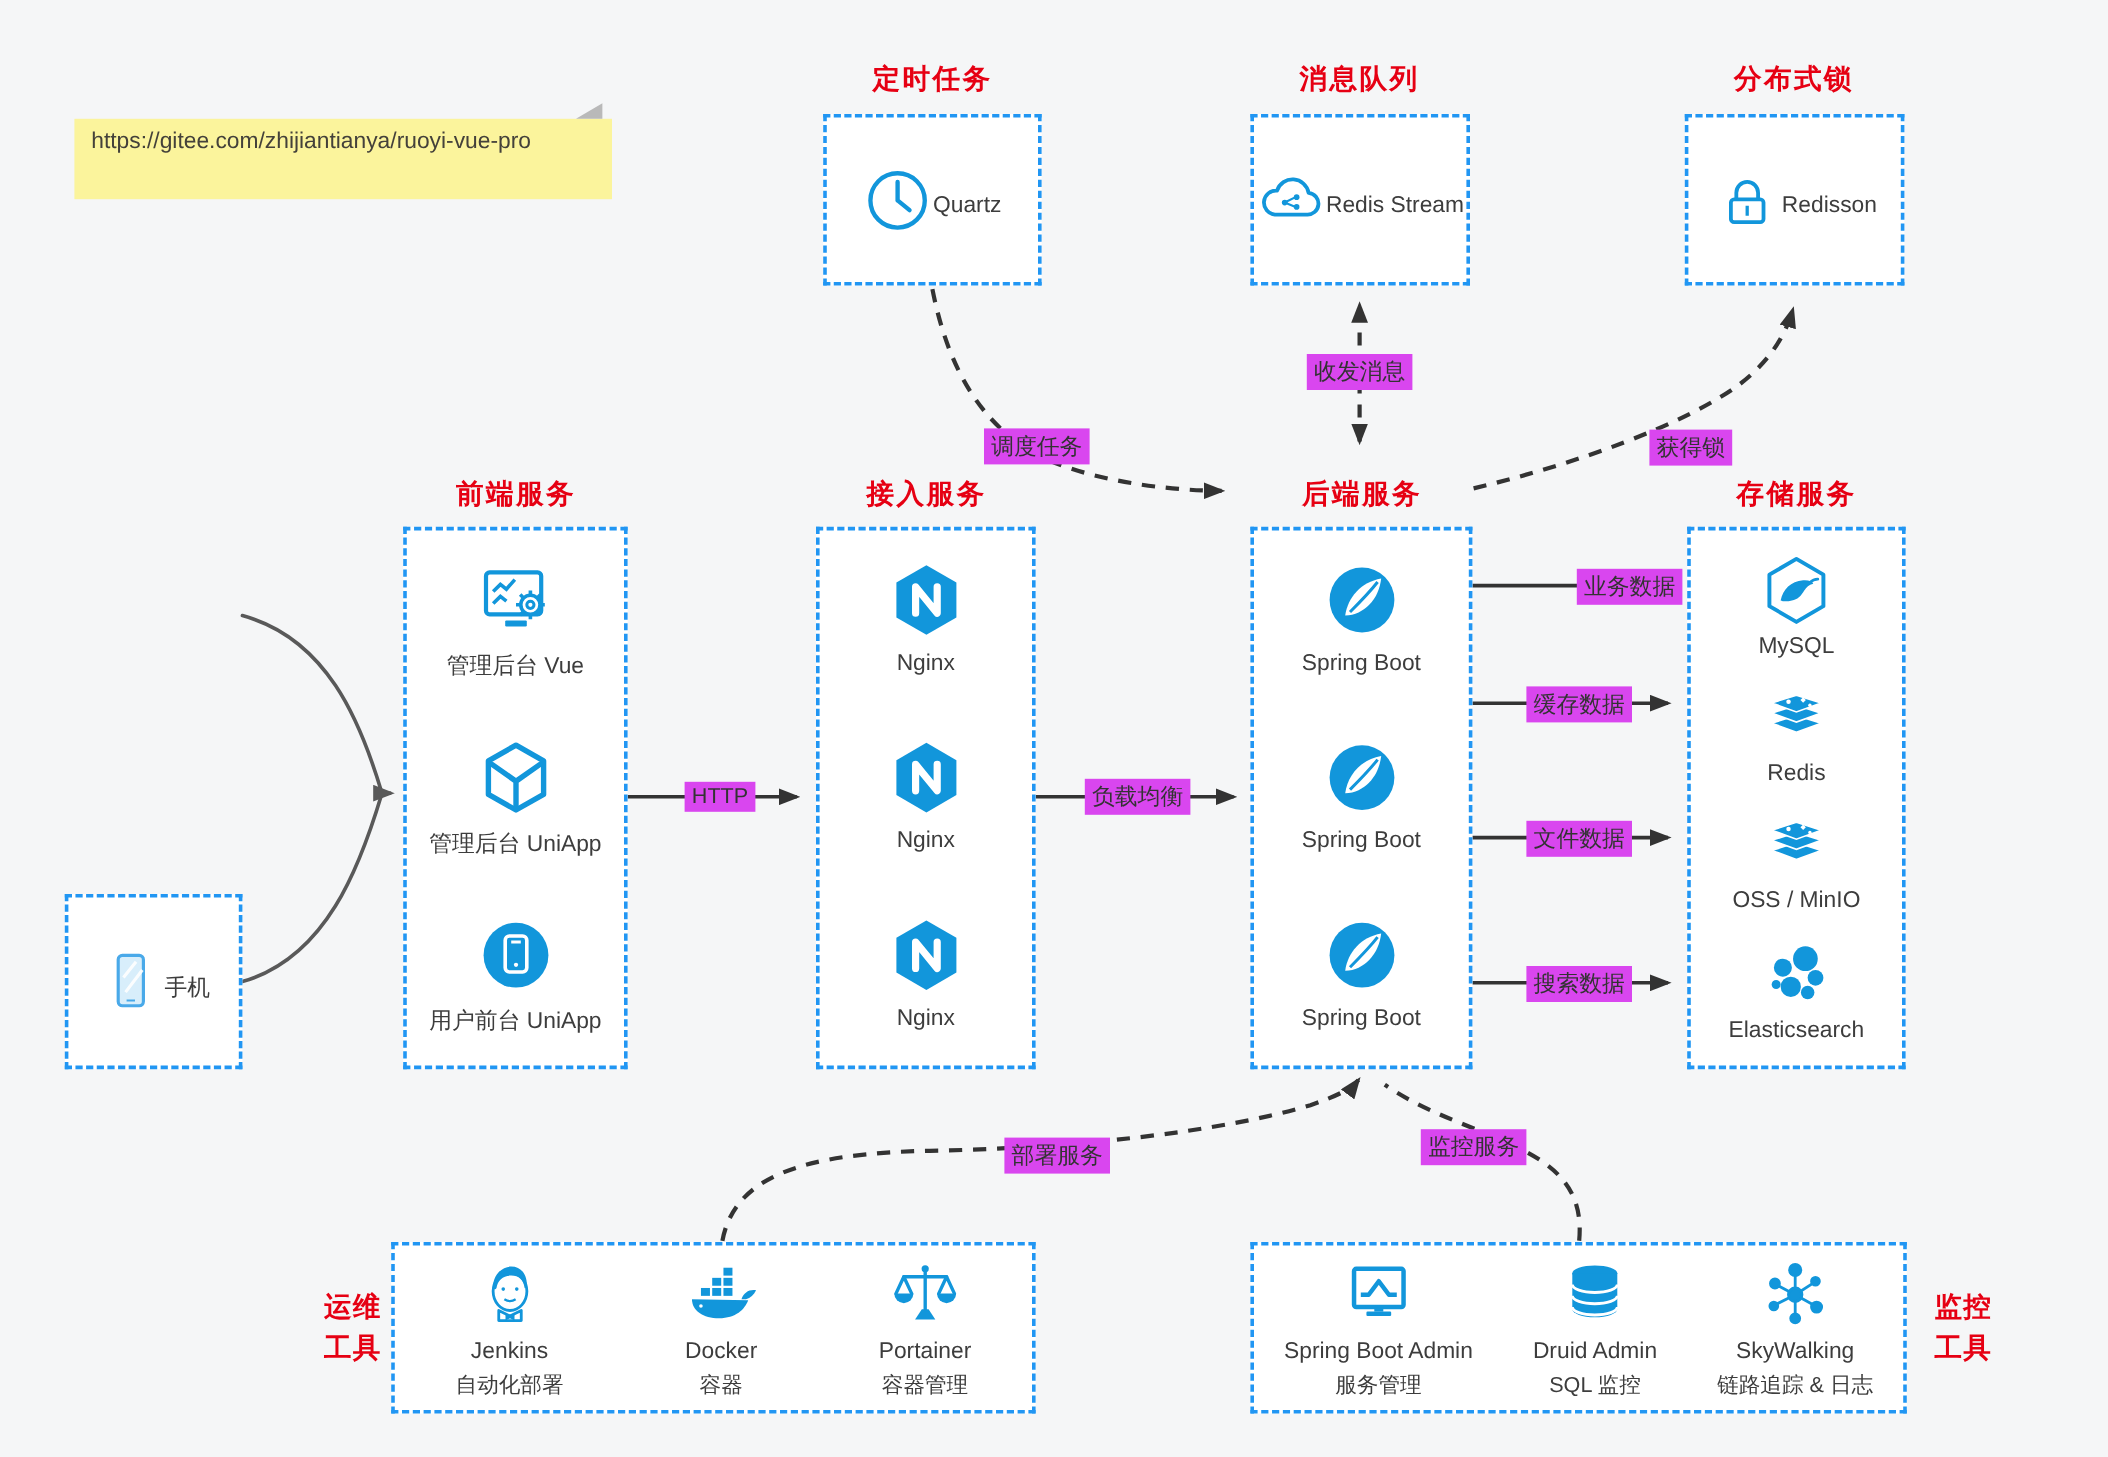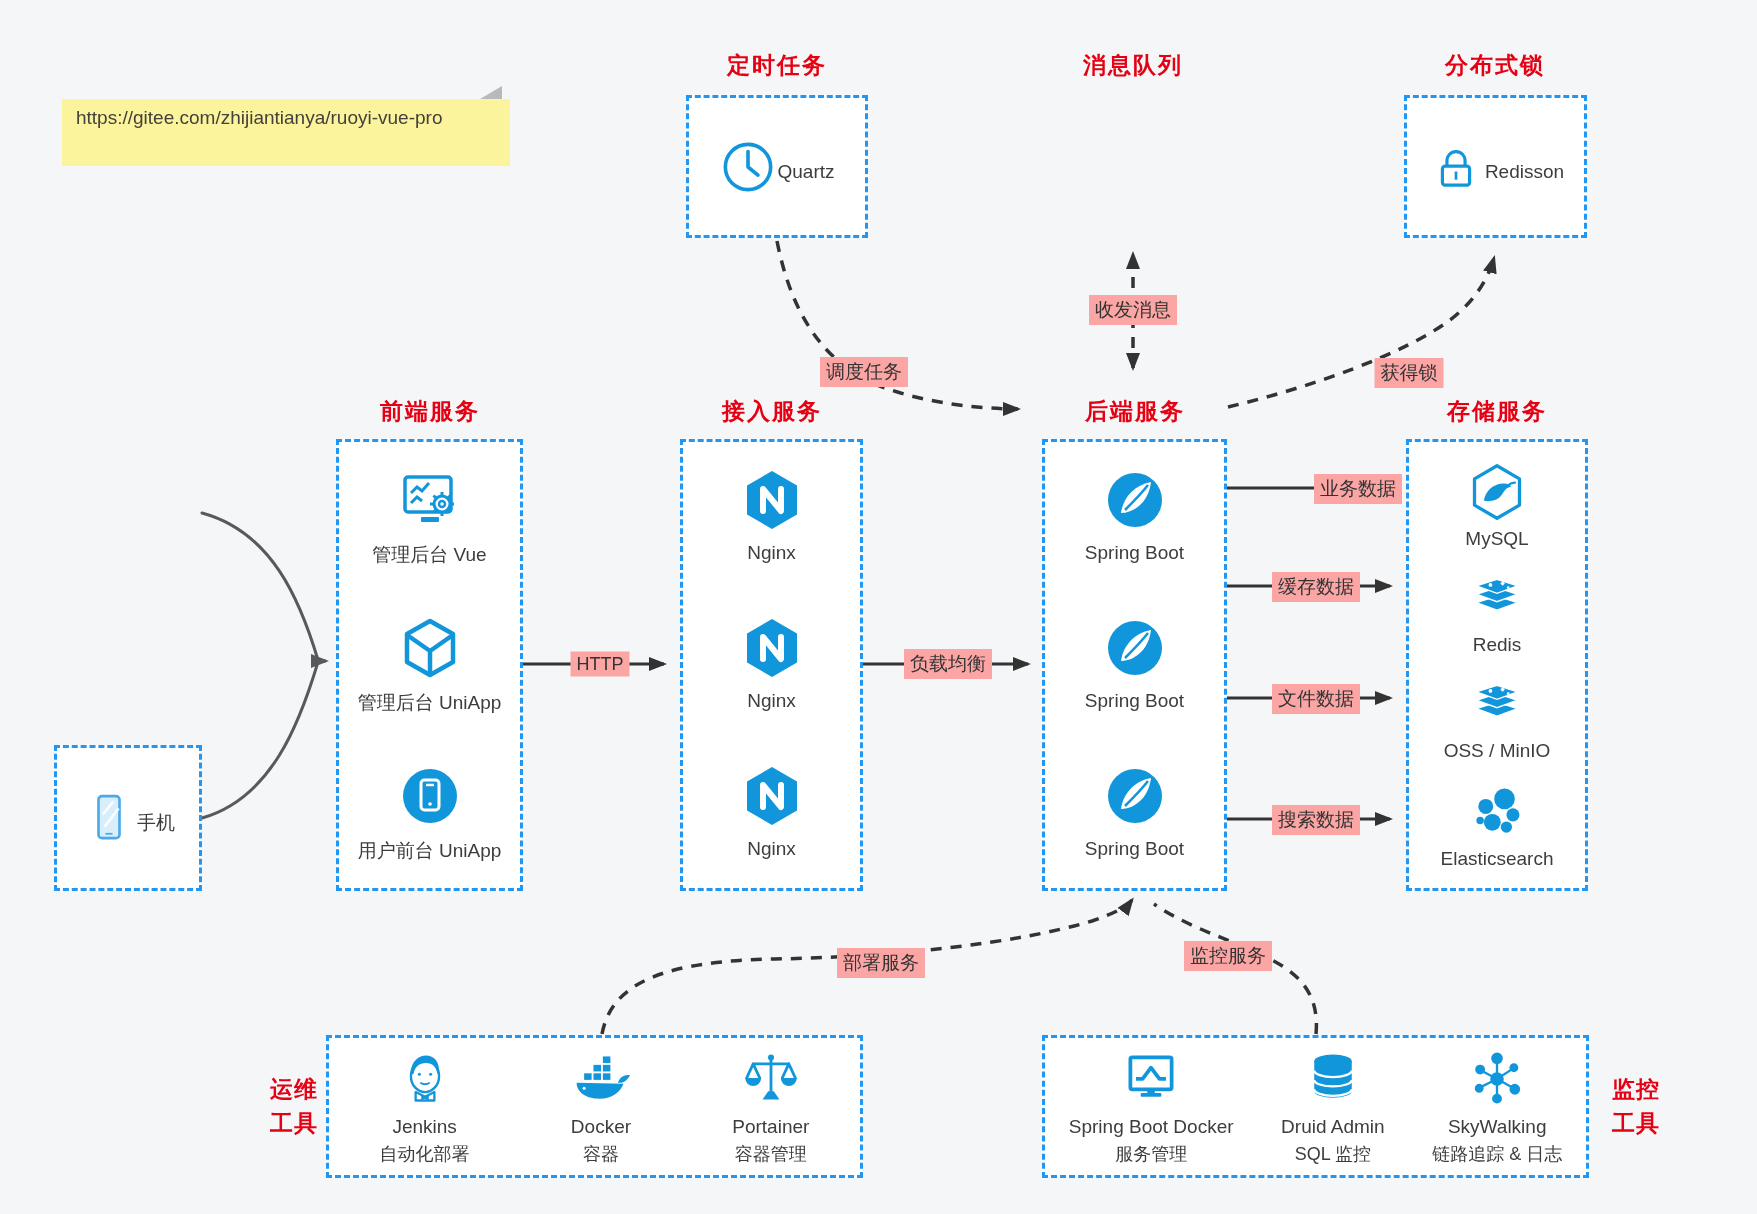--- a/index.html
+++ b/index.html
@@ -4,21 +4,21 @@
 <style>
   html,body{margin:0;padding:0;background:#f5f6f7;font-family:"Liberation Sans","DejaVu Sans",sans-serif;}
   .canvas{position:relative;width:1757px;height:1214px;background:#f5f6f7;overflow:hidden;}
   .connectors{position:absolute;left:0;top:0;pointer-events:none;}
   .box{position:absolute;border:3px dashed #2196f3;background:#ffffff;box-sizing:border-box;}
   .box.center{display:flex;align-items:center;justify-content:center;}
   .col-title{position:absolute;transform:translateX(-50%);color:#e60013;font-weight:bold;font-size:23px;letter-spacing:2px;white-space:nowrap;}
   .side-title{position:absolute;color:#e60013;font-weight:bold;font-size:23px;line-height:34px;text-align:center;letter-spacing:1px;}
   .node-label{font-size:19px;color:#3d3d3d;margin-top:10px;white-space:nowrap;}
   .col-item{position:absolute;left:0;width:100%;display:flex;flex-direction:column;align-items:center;}
-  .edge-label{position:absolute;transform:translate(-50%,-50%);background:#fca5a5;padding:2px 6px;font-size:19px;color:#333;white-space:nowrap;z-index:5;}
+  .edge-label{position:absolute;transform:translate(-50%,-50%);background:#d946ef;padding:2px 6px;font-size:19px;color:#333;white-space:nowrap;z-index:5;}
   .tools-box{display:flex;flex-direction:row;justify-content:space-around;align-items:center;}
   .tool-item{display:flex;flex-direction:column;align-items:center;}
   .tool-name{font-size:19px;color:#3d3d3d;margin-top:8px;white-space:nowrap;}
   .tool-desc{font-size:18px;color:#3d3d3d;margin-top:4px;white-space:nowrap;}
   .note{position:absolute;left:62px;top:99px;width:448px;height:67px;background:#fbf49c;color:#44413a;
         font-size:19px;line-height:30px;padding:4px 0 0 14px;box-sizing:border-box;}
   .note-fold{position:absolute;right:8px;top:-13px;width:0;height:0;border-left:22px solid transparent;border-bottom:13px solid #b9b9b9;}
   .ic{display:block;}
   .ic-56{width:56px;height:56px;}
   .ic-58{width:58px;height:58px;}
@@ -210,20 +210,26 @@
   <div class="col-title" style="left:777px;top:50px;">定时任务</div>
   <div class="col-title" style="left:1133px;top:50px;">消息队列</div>
   <div class="col-title" style="left:1495px;top:50px;">分布式锁</div>
 
   <div class="box center" style="left:686px;top:95px;width:182px;height:143px;">
     <svg class="ic ic-58" viewBox="0 0 64 64">
         <use href="#sym-clock"></use>
       </svg>
     <div class="node-label">Quartz</div>
   </div>
+  <div class="box center" style="left:1042px;top:95px;width:183px;height:143px;">
+    <svg class="ic ic-58" viewBox="0 0 64 64">
+        <use href="#sym-cloudstream"></use>
+      </svg>
+    <div class="node-label">Redis Stream</div>
+  </div>
   <div class="box center" style="left:1404px;top:95px;width:183px;height:143px;">
     <svg class="ic ic-58" viewBox="0 0 64 64">
         <use href="#sym-lock"></use>
       </svg>
     <div class="node-label">Redisson</div>
   </div>
 
   <div class="box center" style="left:54px;top:745px;width:148px;height:146px;">
     <svg class="ic ic-56" viewBox="0 0 64 64">
         <use href="#sym-mobile"></use>
@@ -364,21 +370,21 @@
       <div class="tool-name">Portainer</div>
       <div class="tool-desc">容器管理</div>
     </div>
   </div>
 
   <div class="box tools-box" style="left:1042px;top:1035px;width:547px;height:143px;">
     <div class="tool-item">
       <svg class="ic ic-60" viewBox="0 0 64 64">
           <use href="#sym-sba"></use>
         </svg>
-      <div class="tool-name">Spring Boot Docker</div>
+      <div class="tool-name">Spring Boot Admin</div>
       <div class="tool-desc">服务管理</div>
     </div>
     <div class="tool-item">
       <svg class="ic ic-60" viewBox="0 0 64 64">
           <use href="#sym-druid"></use>
         </svg>
       <div class="tool-name">Druid Admin</div>
       <div class="tool-desc">SQL 监控</div>
     </div>
     <div class="tool-item">

